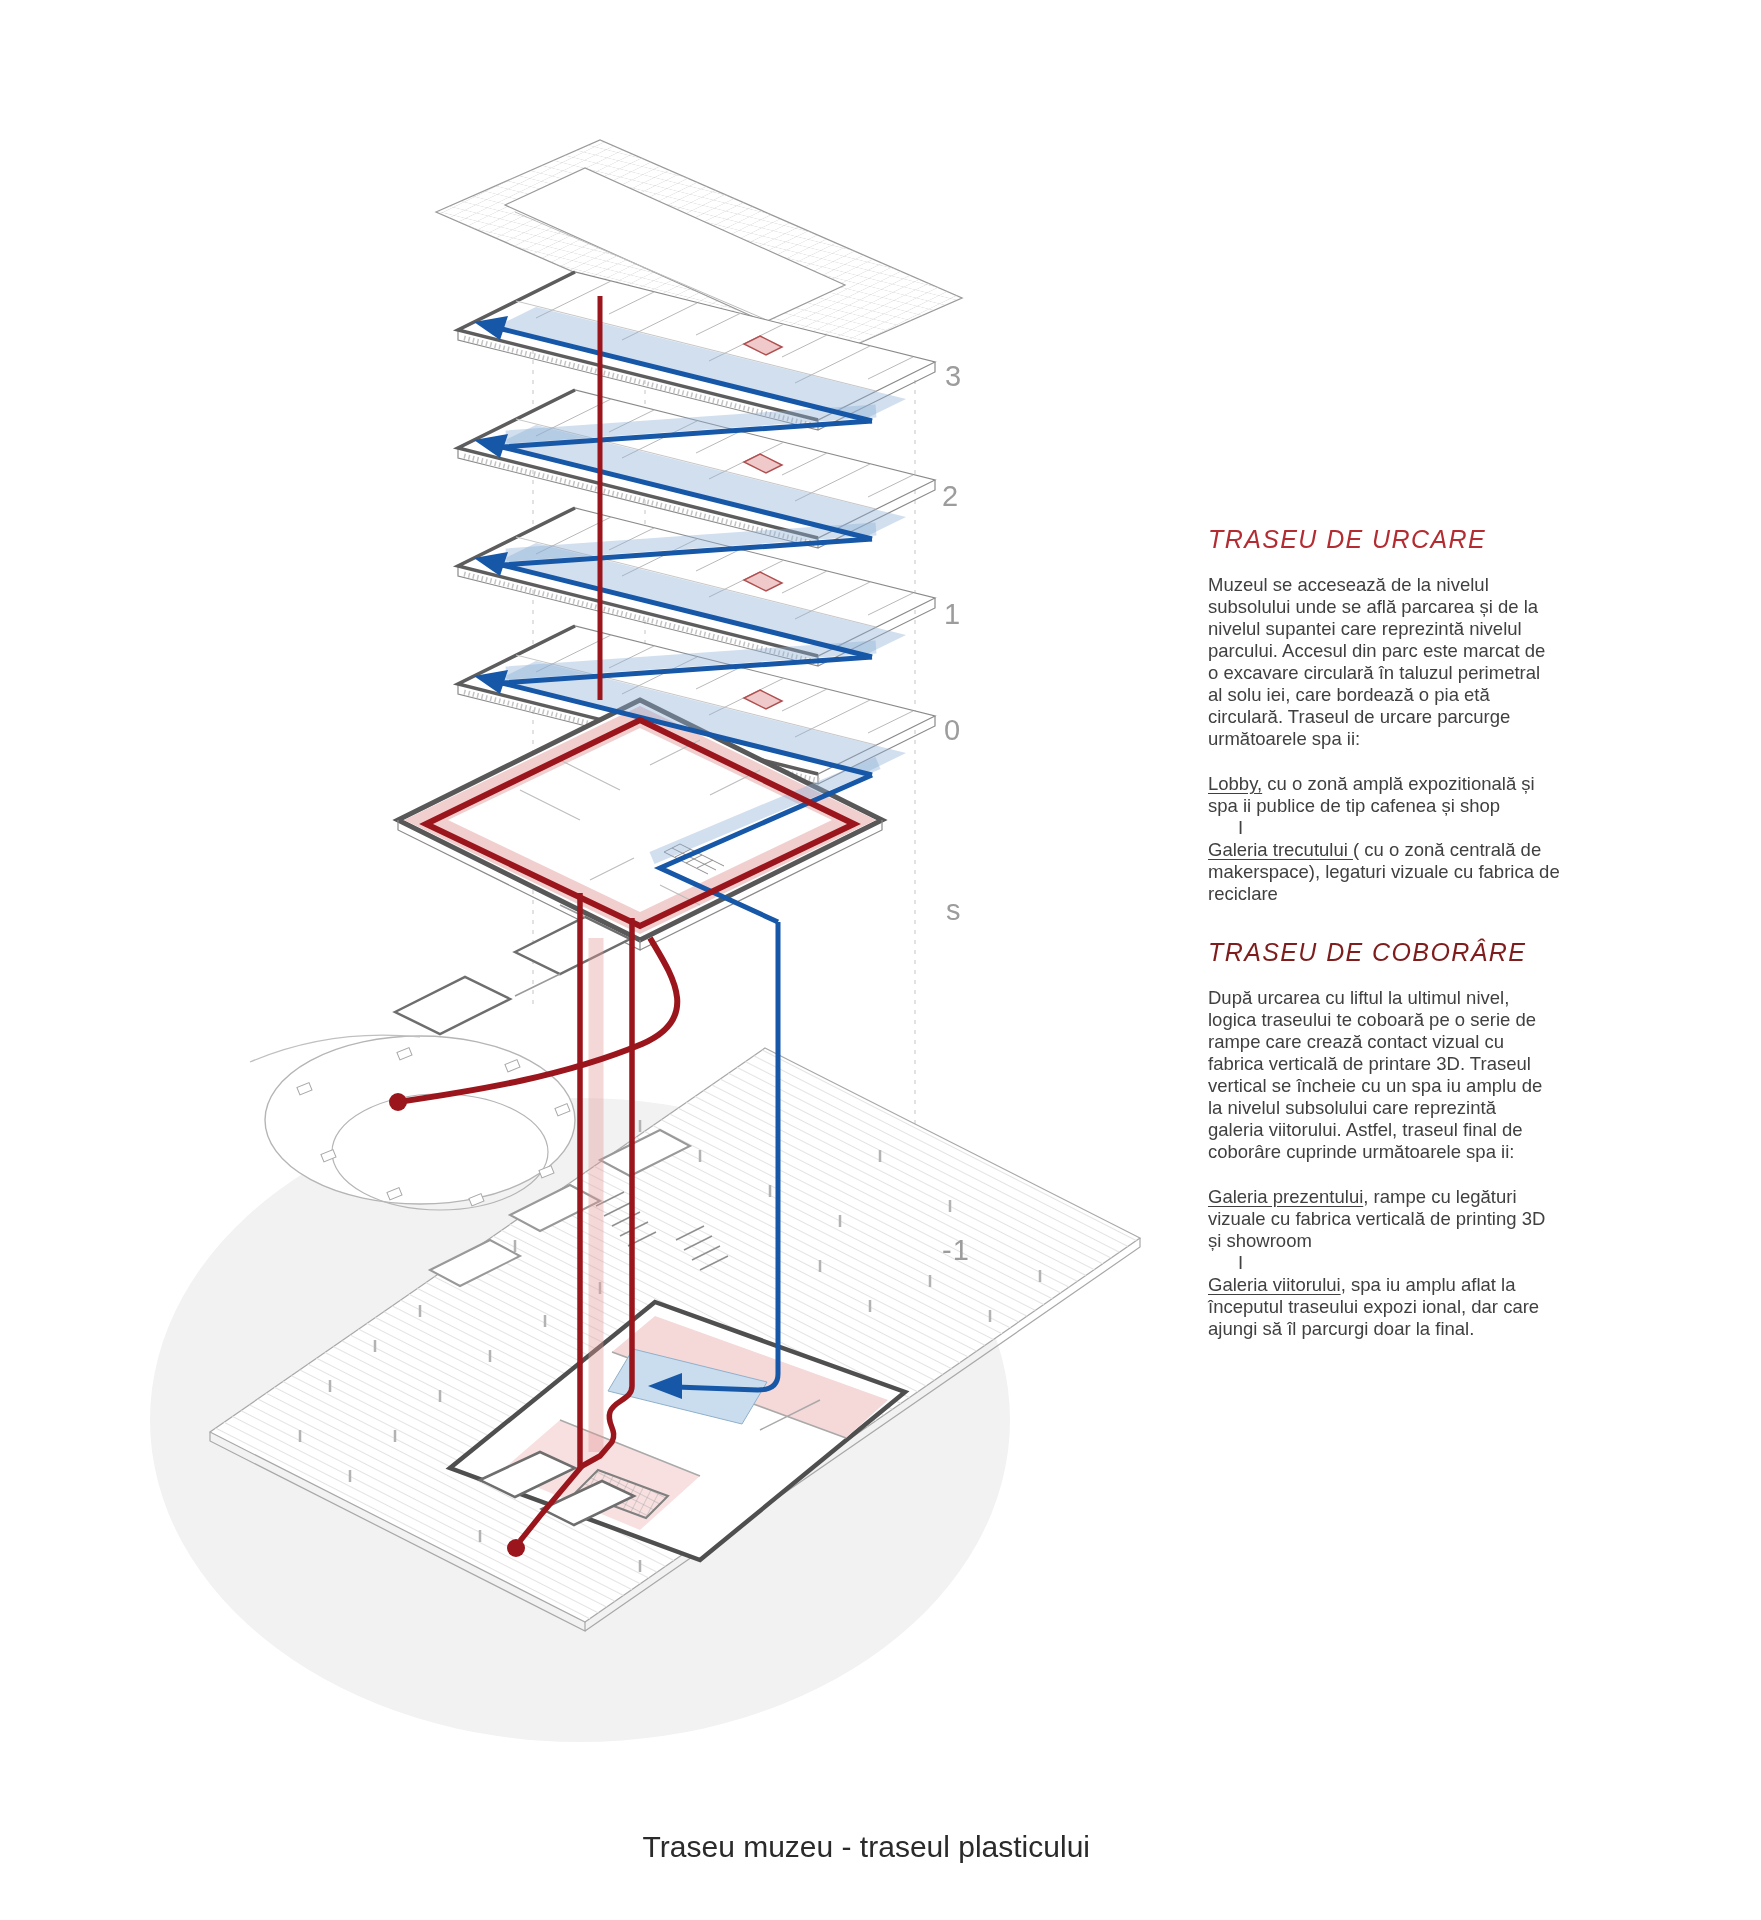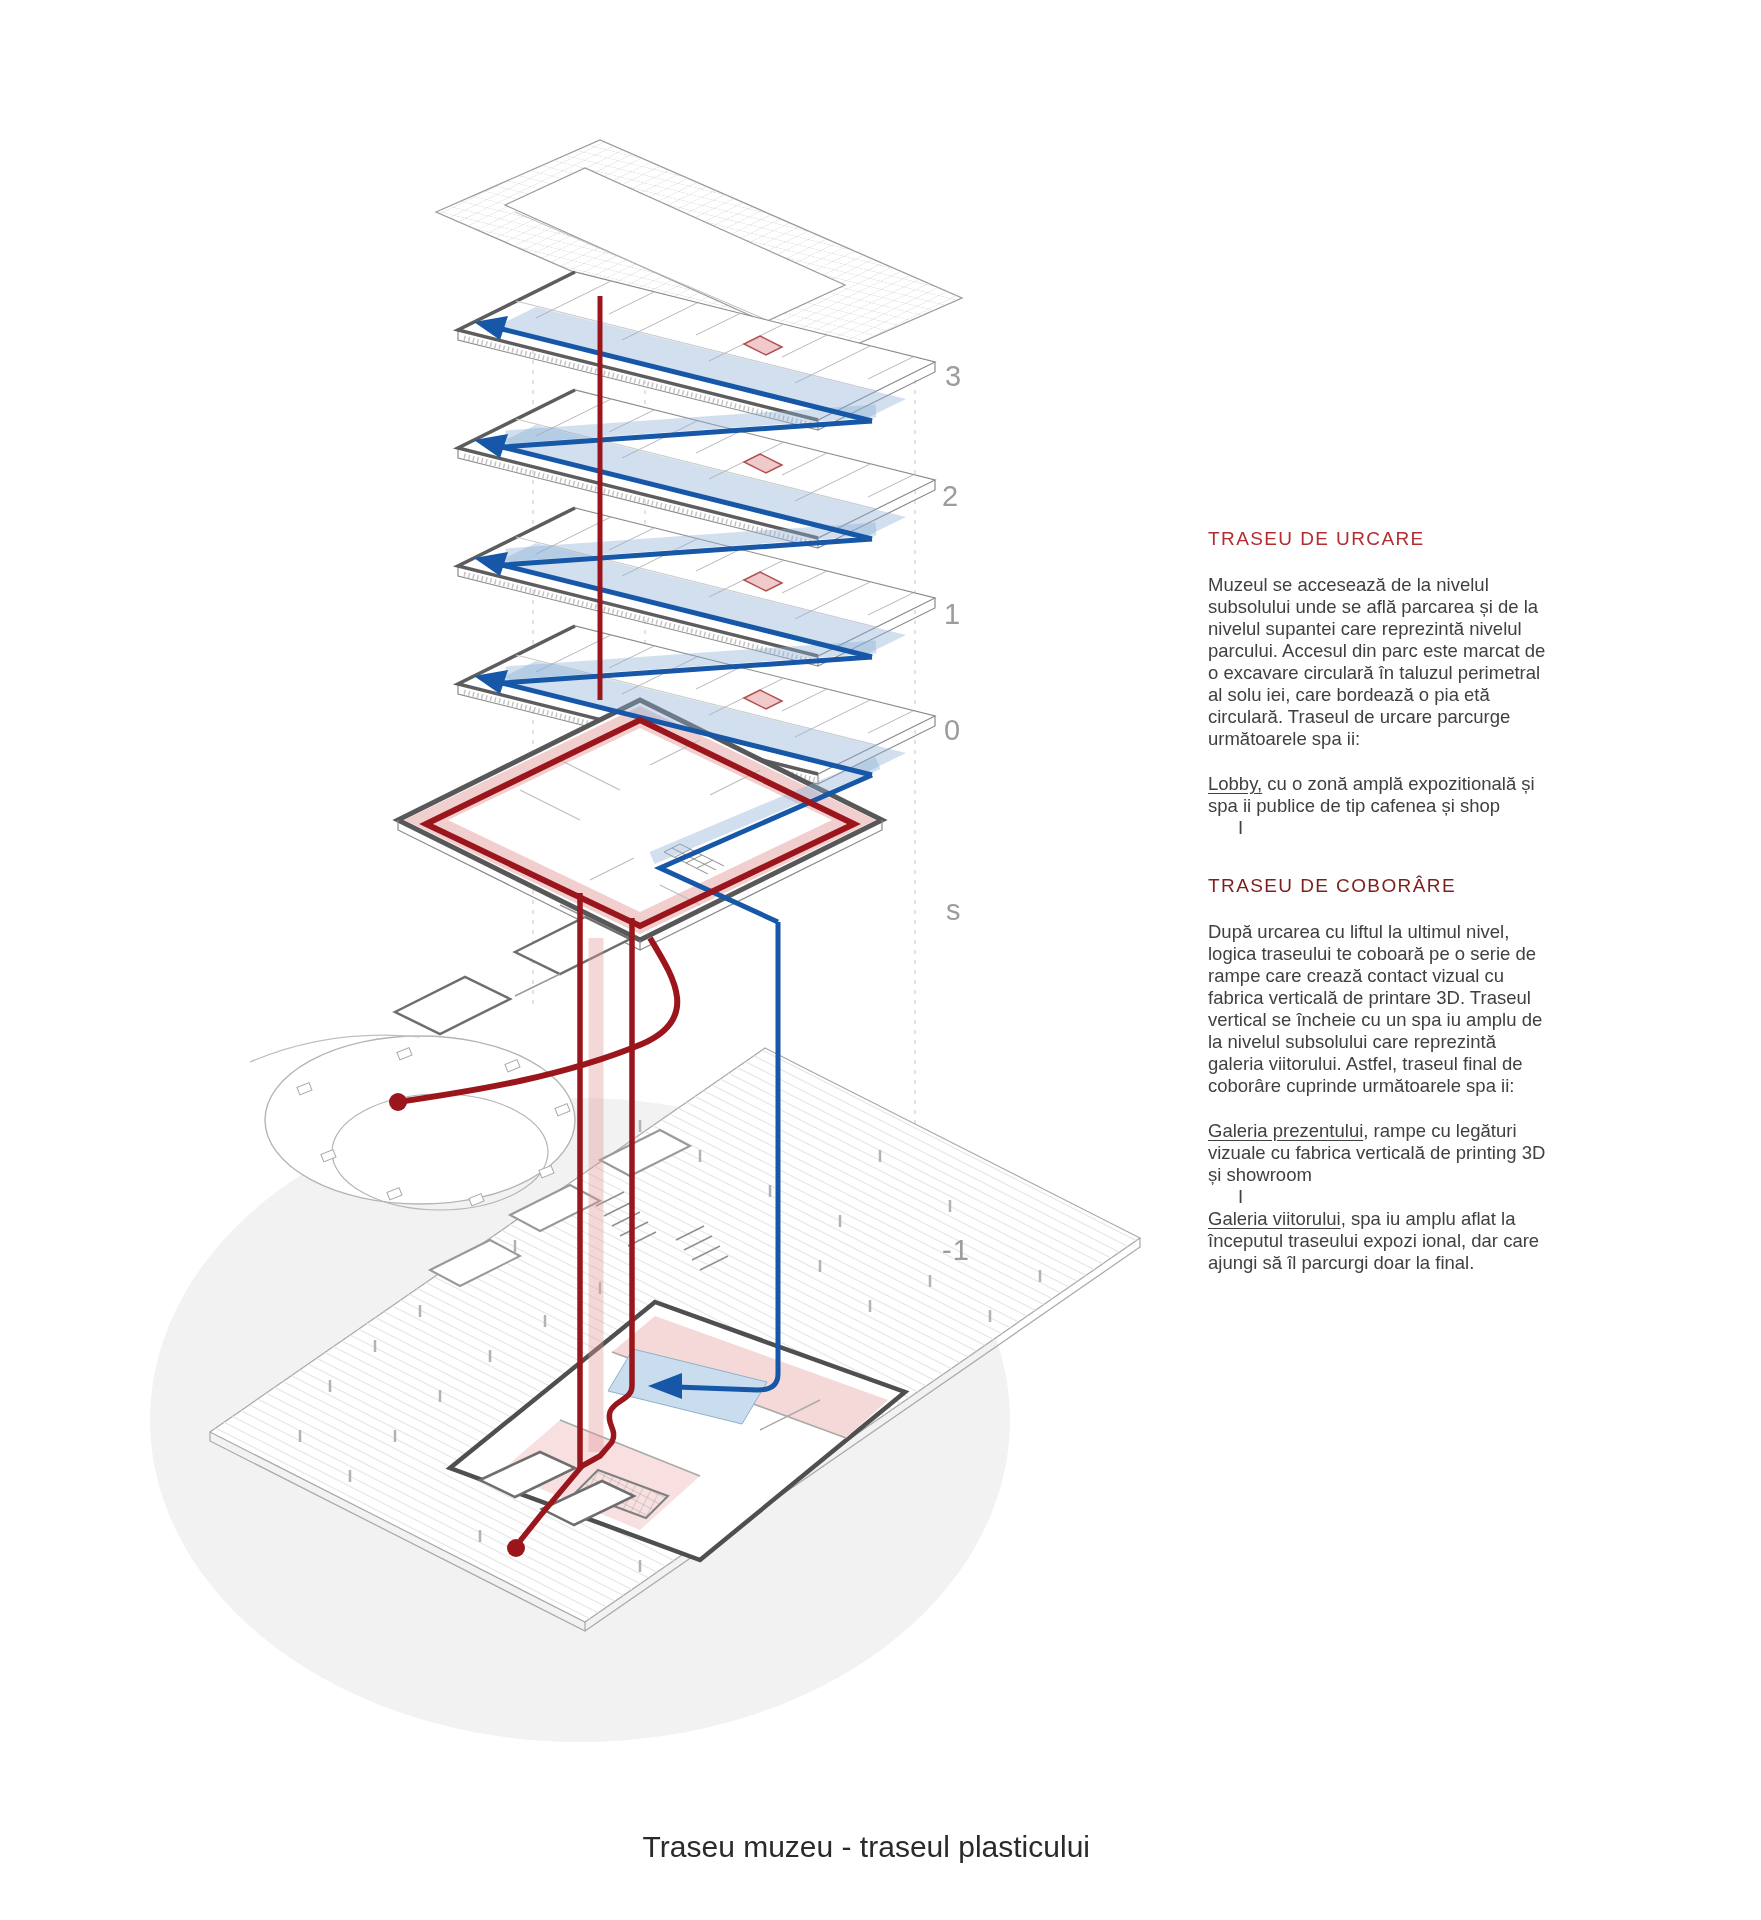--- a/index.html
+++ b/index.html
@@ -11,21 +11,21 @@
   svg{position:absolute;left:0;top:0;}
   .floor-label{
     position:absolute;font-size:29px;color:#9c9c9c;letter-spacing:1px;
     font-family:"Liberation Sans", sans-serif;
   }
   .panel{
     position:absolute;left:1208px;top:528px;width:354px;
     font-size:18.5px;line-height:22px;color:#404040;
   }
   .sec-title{
-    font-size:19px;letter-spacing:1.4px;font-weight:500;margin:0 0 24px 0;
+    font-size:25px;letter-spacing:1.4px;font-weight:500;margin:0 0 24px 0;font-style:italic;
   }
   .sec-title.red{color:#b22c31;}
   .sec-title.blue{color:#7f1d1d;}
   .intro{margin:0 7px 23px 0;}
   .item{margin:0;}
   .item .lead{text-decoration:underline;text-underline-offset:3px;text-align:center;}
   .connector{padding-left:30px;margin:0;}
   .gap-top{margin-top:36px;}
   .caption{
     position:absolute;left:430px;top:1830px;width:660px;text-align:right;
@@ -191,20 +191,21 @@
 <span class="floor-label" style="left:944px;top:598px;">1</span>
 <span class="floor-label" style="left:944px;top:714px;">0</span>
 <span class="floor-label" style="left:946px;top:894px;">s</span>
 <span class="floor-label" style="left:942px;top:1234px;">-1</span>
 
 <div class="panel">
   <p class="sec-title red">TRASEU DE URCARE</p>
   <p class="intro">Muzeul se accesează de la nivelul subsolului unde se află parcarea și de la nivelul supantei care reprezintă nivelul parcului. Accesul din parc este marcat de o excavare circulară în taluzul perimetral al solu iei, care bordează o pia etă circulară. Traseul de urcare parcurge următoarele spa ii:</p>
   <p class="item"><span class="lead">Lobby,</span><span> cu o zonă amplă expozitională și spa ii publice de tip cafenea și shop</span></p>
   <p class="connector">I</p>
+  <p class="item"><span class="lead">Galeria trecutului </span><span>( cu o zonă centrală de makerspace), legaturi vizuale cu fabrica de reciclare</span></p>
 
   <p class="sec-title blue gap-top">TRASEU DE COBORÂRE</p>
   <p class="intro">După urcarea cu liftul la ultimul nivel, logica traseului te coboară pe o serie de rampe care crează contact vizual cu fabrica verticală de printare 3D. Traseul vertical se încheie cu un spa iu amplu de la nivelul subsolului care reprezintă galeria viitorului. Astfel, traseul final de coborâre cuprinde următoarele spa ii:</p>
   <p class="item"><span class="lead">Galeria prezentului</span><span>, rampe cu legături vizuale cu fabrica verticală de printing 3D și showroom</span></p>
   <p class="connector">I</p>
   <p class="item"><span class="lead">Galeria viitorului</span><span>, spa iu amplu aflat la începutul traseului expozi ional, dar care ajungi să îl parcurgi doar la final.</span></p>
 </div>
 
 <div class="caption">Traseu muzeu - traseul plasticului</div>
 

